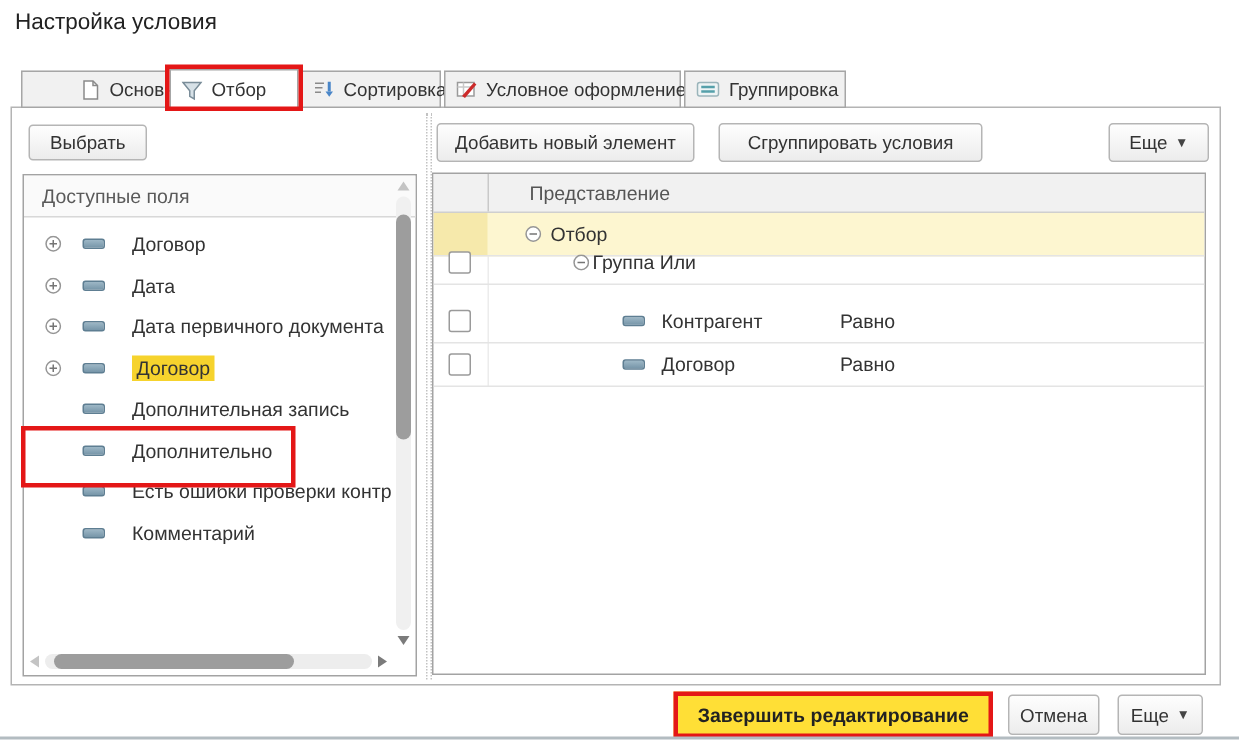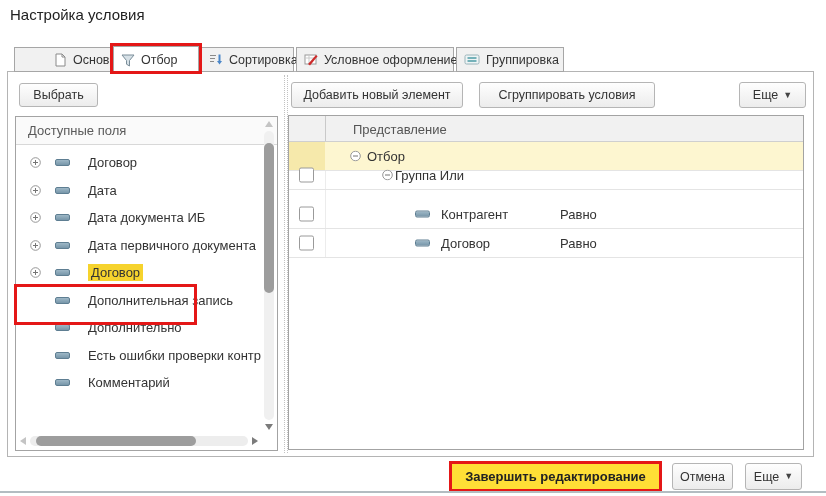--- a/index.html
+++ b/index.html
@@ -149,31 +149,20 @@
         </div>
         <div class="titem">
           <span class="exp">
               <svg width="11" height="11">
                 <circle cx="5.5" cy="5.5" r="4.8" fill="#fff" stroke="#969696"></circle>
                 <line x1="3" y1="5.5" x2="8" y2="5.5" stroke="#757575"></line>
                 <line x1="5.5" y1="3" x2="5.5" y2="8" stroke="#757575"></line>
               </svg>
             </span>
           <span class="ficon"></span>
-          <span class="tlabel">Дата документа ИБ</span>
-        </div>
-        <div class="titem">
-          <span class="exp">
-              <svg width="11" height="11">
-                <circle cx="5.5" cy="5.5" r="4.8" fill="#fff" stroke="#969696"></circle>
-                <line x1="3" y1="5.5" x2="8" y2="5.5" stroke="#757575"></line>
-                <line x1="5.5" y1="3" x2="5.5" y2="8" stroke="#757575"></line>
-              </svg>
-            </span>
-          <span class="ficon"></span>
           <span class="tlabel">Дата первичного документа</span>
         </div>
         <div class="titem">
           <span class="exp">
               <svg width="11" height="11">
                 <circle cx="5.5" cy="5.5" r="4.8" fill="#fff" stroke="#969696"></circle>
                 <line x1="3" y1="5.5" x2="8" y2="5.5" stroke="#757575"></line>
                 <line x1="5.5" y1="3" x2="5.5" y2="8" stroke="#757575"></line>
               </svg>
             </span>

